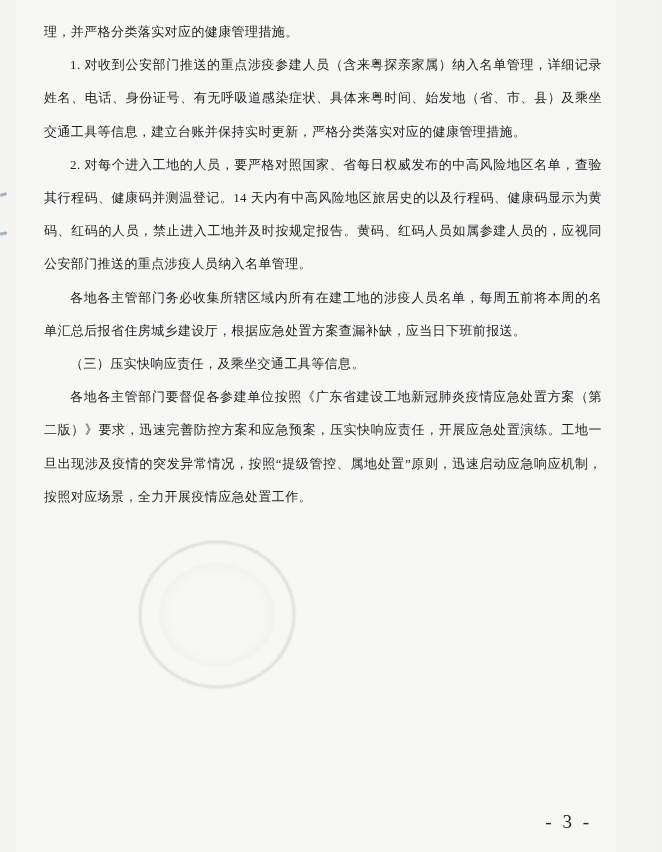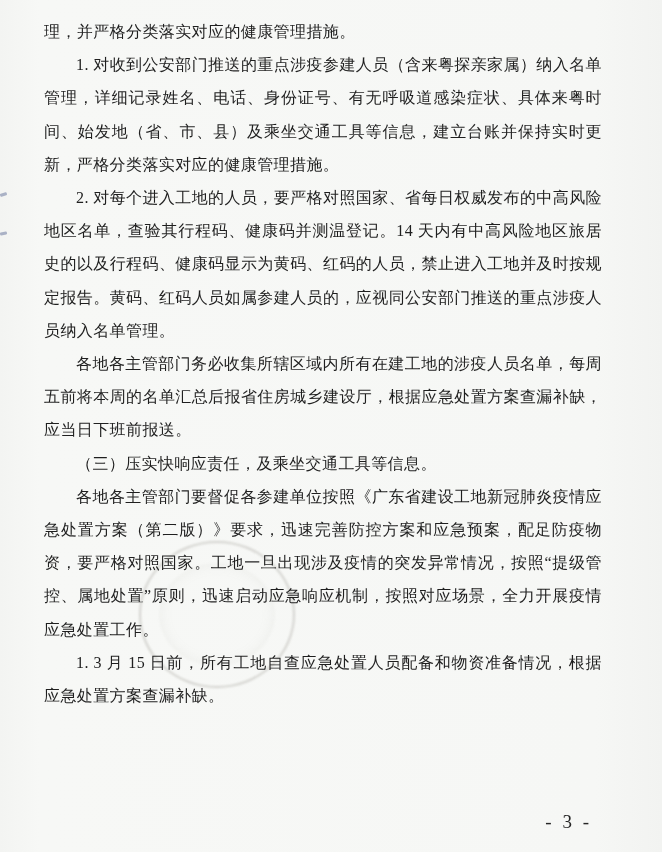--- a/index.html
+++ b/index.html
@@ -14,21 +14,21 @@
   }
   .page {
     position: absolute; inset: 0;
     background: linear-gradient(90deg, #f3f4f2 0%, #f7f8f6 6%, #f6f7f5 90%, #f2f3f1 100%);
   }
   .text-block {
     position: absolute;
     left: 44px; top: 15px;
     width: 558px;
     color: #1f1f1f;
-    font-size: 16px;
+    font-size: 13px;
     line-height: 33.2px;
     text-align: justify;
     text-justify: inter-character;
     letter-spacing: 0.4px;
   }
   .text-block p { margin: 0; padding: 0; }
   .text-block p.indent { text-indent: 2em; }
   .stamp-circle {
     position: absolute;
     left: 139px; top: 541px;
@@ -71,19 +71,18 @@
 
   <div class="edge-mark m1"></div>
   <div class="edge-mark m2"></div>
 
   <div class="text-block" id="body-text">
       <p>理，并严格分类落实对应的健康管理措施。</p>
       <p class="indent">1. 对收到公安部门推送的重点涉疫参建人员（含来粤探亲家属）纳入名单管理，详细记录姓名、电话、身份证号、有无呼吸道感染症状、具体来粤时间、始发地（省、市、县）及乘坐交通工具等信息，建立台账并保持实时更新，严格分类落实对应的健康管理措施。</p>
       <p class="indent">2. 对每个进入工地的人员，要严格对照国家、省每日权威发布的中高风险地区名单，查验其行程码、健康码并测温登记。14 天内有中高风险地区旅居史的以及行程码、健康码显示为黄码、红码的人员，禁止进入工地并及时按规定报告。黄码、红码人员如属参建人员的，应视同公安部门推送的重点涉疫人员纳入名单管理。</p>
       <p class="indent">各地各主管部门务必收集所辖区域内所有在建工地的涉疫人员名单，每周五前将本周的名单汇总后报省住房城乡建设厅，根据应急处置方案查漏补缺，应当日下班前报送。</p>
       <p class="indent">（三）压实快响应责任，及乘坐交通工具等信息。</p>
-      <p class="indent">各地各主管部门要督促各参建单位按照《广东省建设工地新冠肺炎疫情应急处置方案（第二版）》要求，迅速完善防控方案和应急预案，配足防疫物资，要严格对照国家。工地一旦出现涉及疫情的突发异常情况，按照“提级管控、属地处置”原则，迅速启动应急响应机制，按照对应场景，全力开展疫情应急处置工作。</p>
-      <p class="indent">1. 3 月 15 日前，所有工地自查应急处置人员配备和物资准备情况，根据应急处置方案查漏补缺。</p>
+      <p class="indent">各地各主管部门要督促各参建单位按照《广东省建设工地新冠肺炎疫情应急处置方案（第二版）》要求，迅速完善防控方案和应急预案，压实快响应责任，开展应急处置演练。工地一旦出现涉及疫情的突发异常情况，按照“提级管控、属地处置”原则，迅速启动应急响应机制，按照对应场景，全力开展疫情应急处置工作。</p>
     </div>
 
   <div class="page-number">- 3 -</div>
 
 </div>
 
 </body></html>

